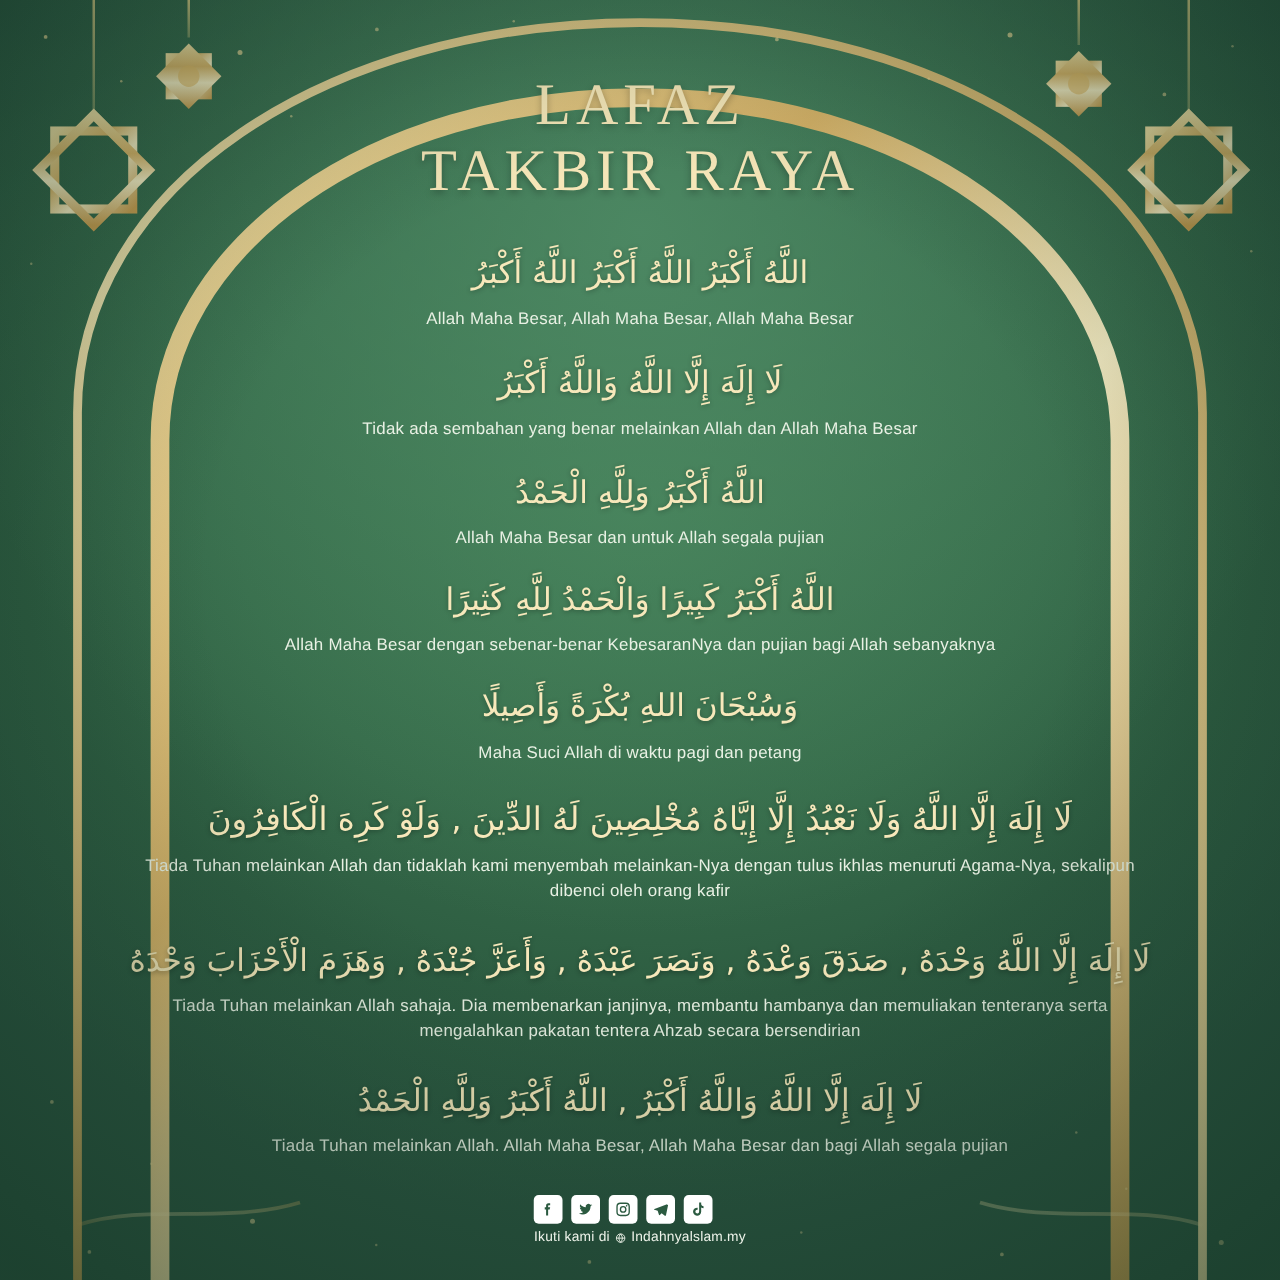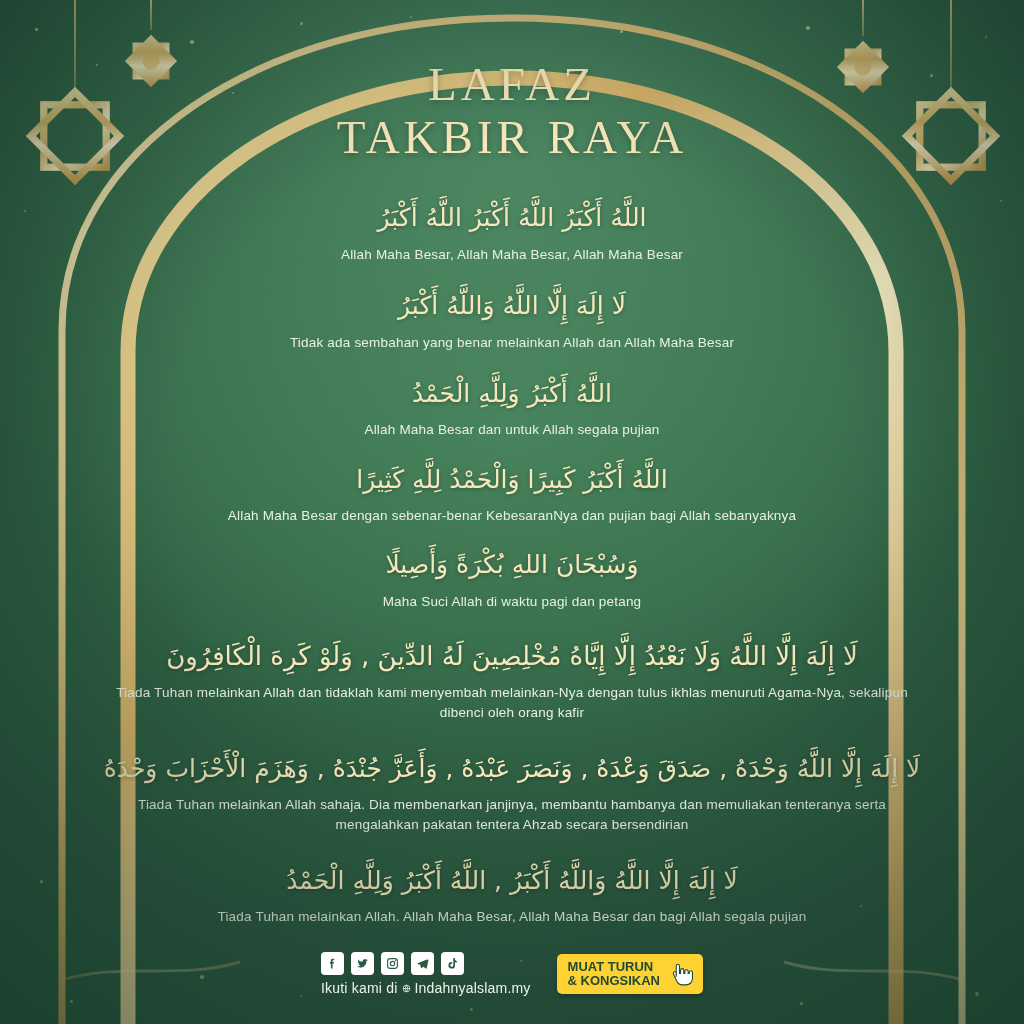--- a/index.html
+++ b/index.html
@@ -121,21 +121,21 @@
 
   .social { display: flex; flex-direction: column; align-items: flex-start; gap: 5px; }
   .social-row { display: flex; gap: 7px; align-items: center; }
   .sbtn {
     width: 23px; height: 23px; border-radius: 4px;
     background: #ffffff;
     display: flex; align-items: center; justify-content: center;
     color: #2b5a40;
   }
   .social-note {
-    color: #eef3ea; font-size: 14px; letter-spacing: .2px;
+    color: #eef3ea; font-size: 11px; letter-spacing: .2px;
     display: flex; align-items: center; gap: 4px;
   }
   .cta {
     display: flex; align-items: center; gap: 7px;
     background: #ffd233;
     border-radius: 5px;
     padding: 6px 10px 6px 11px;
     box-shadow: 0 2px 5px rgba(0,0,0,0.28);
   }
   .cta-text {
@@ -338,24 +338,15 @@
       <div class="social-note">
         <span>Ikuti kami di</span>
         <svg width="9" height="9" viewBox="0 0 24 24" fill="none" stroke="#eef3ea" stroke-width="2">
             <circle cx="12" cy="12" r="9"></circle>
             <path d="M3 12h18M12 3a14 14 0 0 1 0 18A14 14 0 0 1 12 3z"></path>
           </svg>
         <span>Indahnyalslam.my</span>
       </div>
     </div>
 
-    <div class="cta">
-      <div class="cta-text">
-        <div>MUAT TURUN</div>
-        <div>&amp; KONGSIKAN</div>
-      </div>
-      <svg class="cta-hand" viewBox="0 0 48 48">
-        <path d="M20 6c1.7 0 3 1.3 3 3v14h2v-6c0-1.6 1.3-3 3-3s3 1.4 3 3v6h2v-4c0-1.6 1.3-3 3-3s3 1.4 3 3v4h2v-2c0-1.6 1.3-3 3-3s3 1.4 3 3v11c0 7-5 12-12 12h-6c-6 0-10-4-12-9l-5-11c-.7-1.6 0-3.3 1.6-4 1.5-.7 3.2 0 3.9 1.5L17 28V9c0-1.7 1.3-3 3-3z" fill="#ffffff" stroke="#1f4a33" stroke-width="2" stroke-linejoin="round"></path>
-      </svg>
-    </div>
 
   </div>
 </div>
 
 </body></html>

